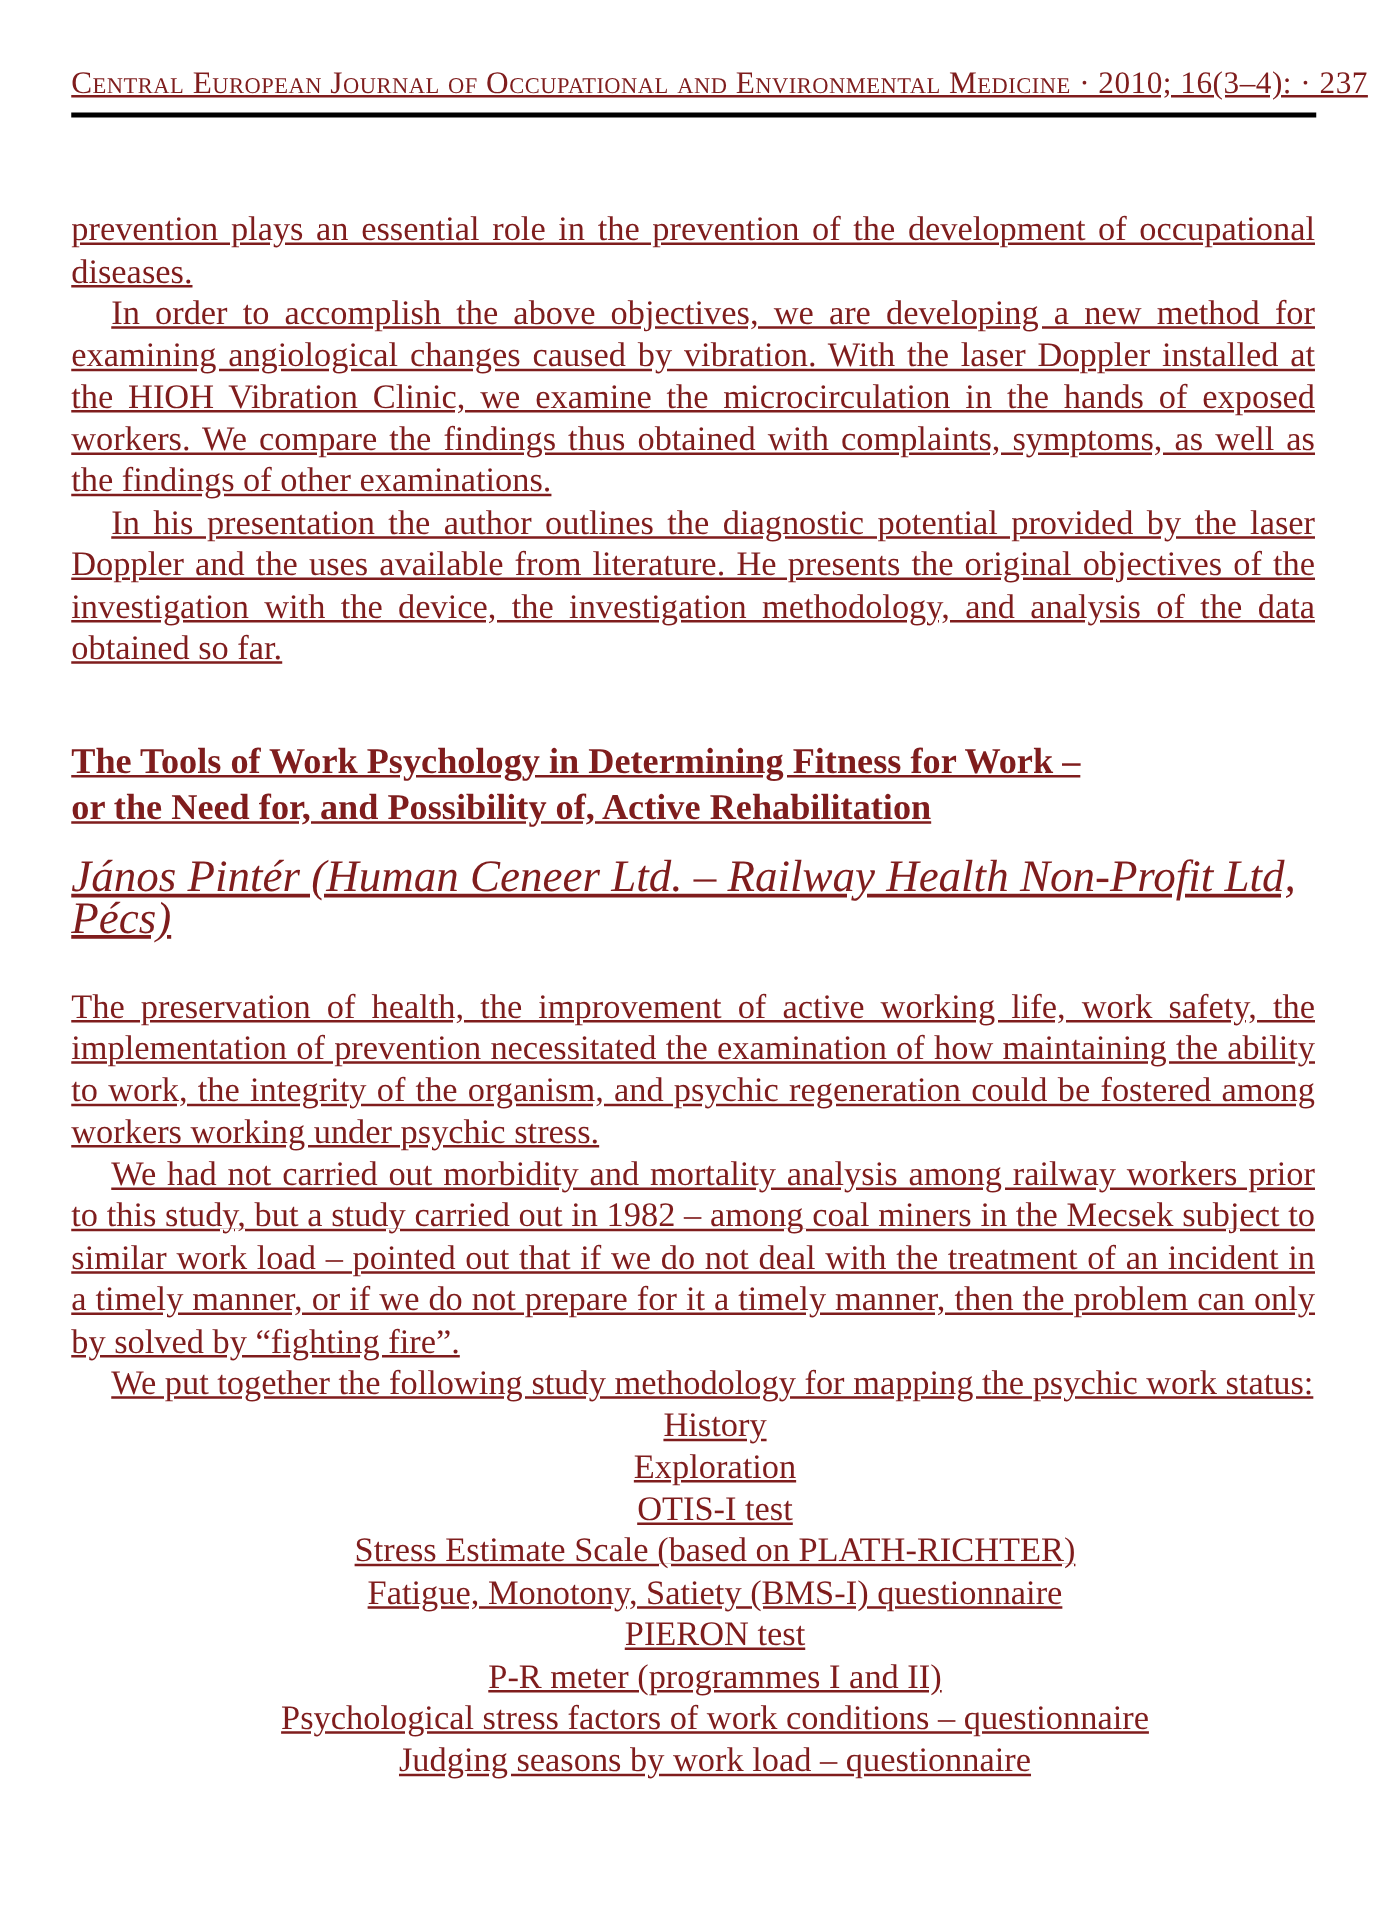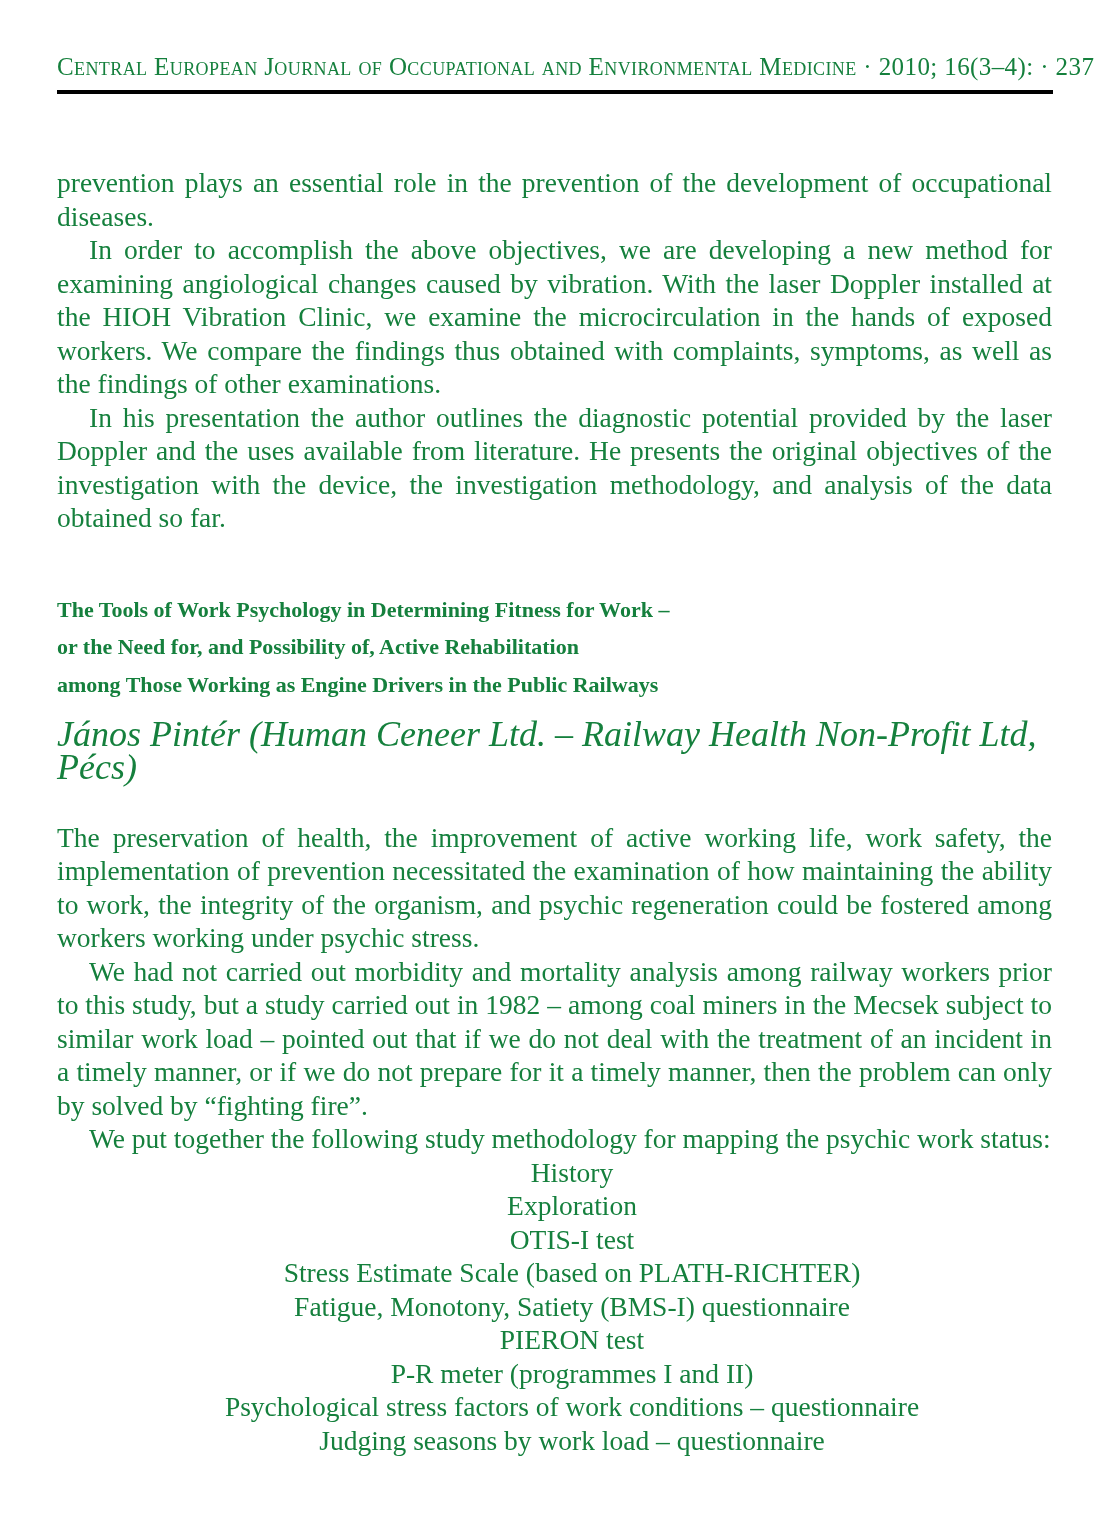--- a/index.html
+++ b/index.html
@@ -6,24 +6,25 @@
     margin: 0;
     padding: 0;
     background: #ffffff;
   }
   .page {
     position: relative;
     width: 1110px;
     height: 1537px;
     margin: 0 auto;
     background: #ffffff;
-    color: #15803d;
+    color: #7f1d1d;
     font-family: "Liberation Serif", "DejaVu Serif", serif;
     overflow: hidden;
     box-sizing: border-box;
+    text-decoration: underline;
   }
   .page-header {
     margin: 0 57px;
     padding-top: 50px;
     text-align: center;
   }
   .journal-line {
     display: block;
     font-variant: small-caps;
     font-size: 25px;
@@ -48,21 +49,21 @@
   }
   .para.no-indent {
     text-indent: 0;
   }
   .abstract-continuation {
     margin-top: 72px;
   }
   .article-title {
     margin-top: 56px;
     font-weight: 700;
-    font-size: 22px;
+    font-size: 29px;
     line-height: 37.5px;
     text-align: left;
   }
   .article-author {
     margin-top: 14px;
     font-style: italic;
     font-size: 36px;
     line-height: 33.5px;
     text-align: left;
   }
@@ -95,21 +96,20 @@
       <p class="para no-indent">prevention plays an essential role in the prevention of the development of occupational diseases.</p>
       <p class="para">In order to accomplish the above objectives, we are developing a new method for examining angiological changes caused by vibration. With the laser Doppler installed at the HIOH Vibration Clinic, we examine the microcirculation in the hands of exposed workers. We compare the findings thus obtained with complaints, symptoms, as well as the findings of other examinations.</p>
       <p class="para">In his presentation the author outlines the diagnostic potential provided by the laser Doppler and the uses available from literature. He presents the original objectives of the investigation with the device, the investigation methodology, and analysis of the data obtained so far.</p>
     </section>
 
     <section>
 
       <h1 class="article-title">
         <div>The Tools of Work Psychology in Determining Fitness for Work –</div>
         <div>or the Need for, and Possibility of, Active Rehabilitation</div>
-        <div>among Those Working as Engine Drivers in the Public Railways</div>
       </h1>
 
       <div class="article-author">János Pintér (Human Ceneer Ltd. – Railway Health Non-Profit Ltd, Pécs)</div>
 
       <div class="article-body">
         <p class="para no-indent">The preservation of health, the improvement of active working life, work safety, the implementation of prevention necessitated the examination of how maintaining the ability to work, the integrity of the organism, and psychic regeneration could be fostered among workers working under psychic stress.</p>
         <p class="para">We had not carried out morbidity and mortality analysis among railway workers prior to this study, but a study carried out in 1982 – among coal miners in the Mecsek subject to similar work load – pointed out that if we do not deal with the treatment of an incident in a timely manner, or if we do not prepare for it a timely manner, then the problem can only by solved by “fighting fire”.</p>
         <p class="para">We put together the following study methodology for mapping the psychic work status:</p>
 
         <ul class="method-list">

